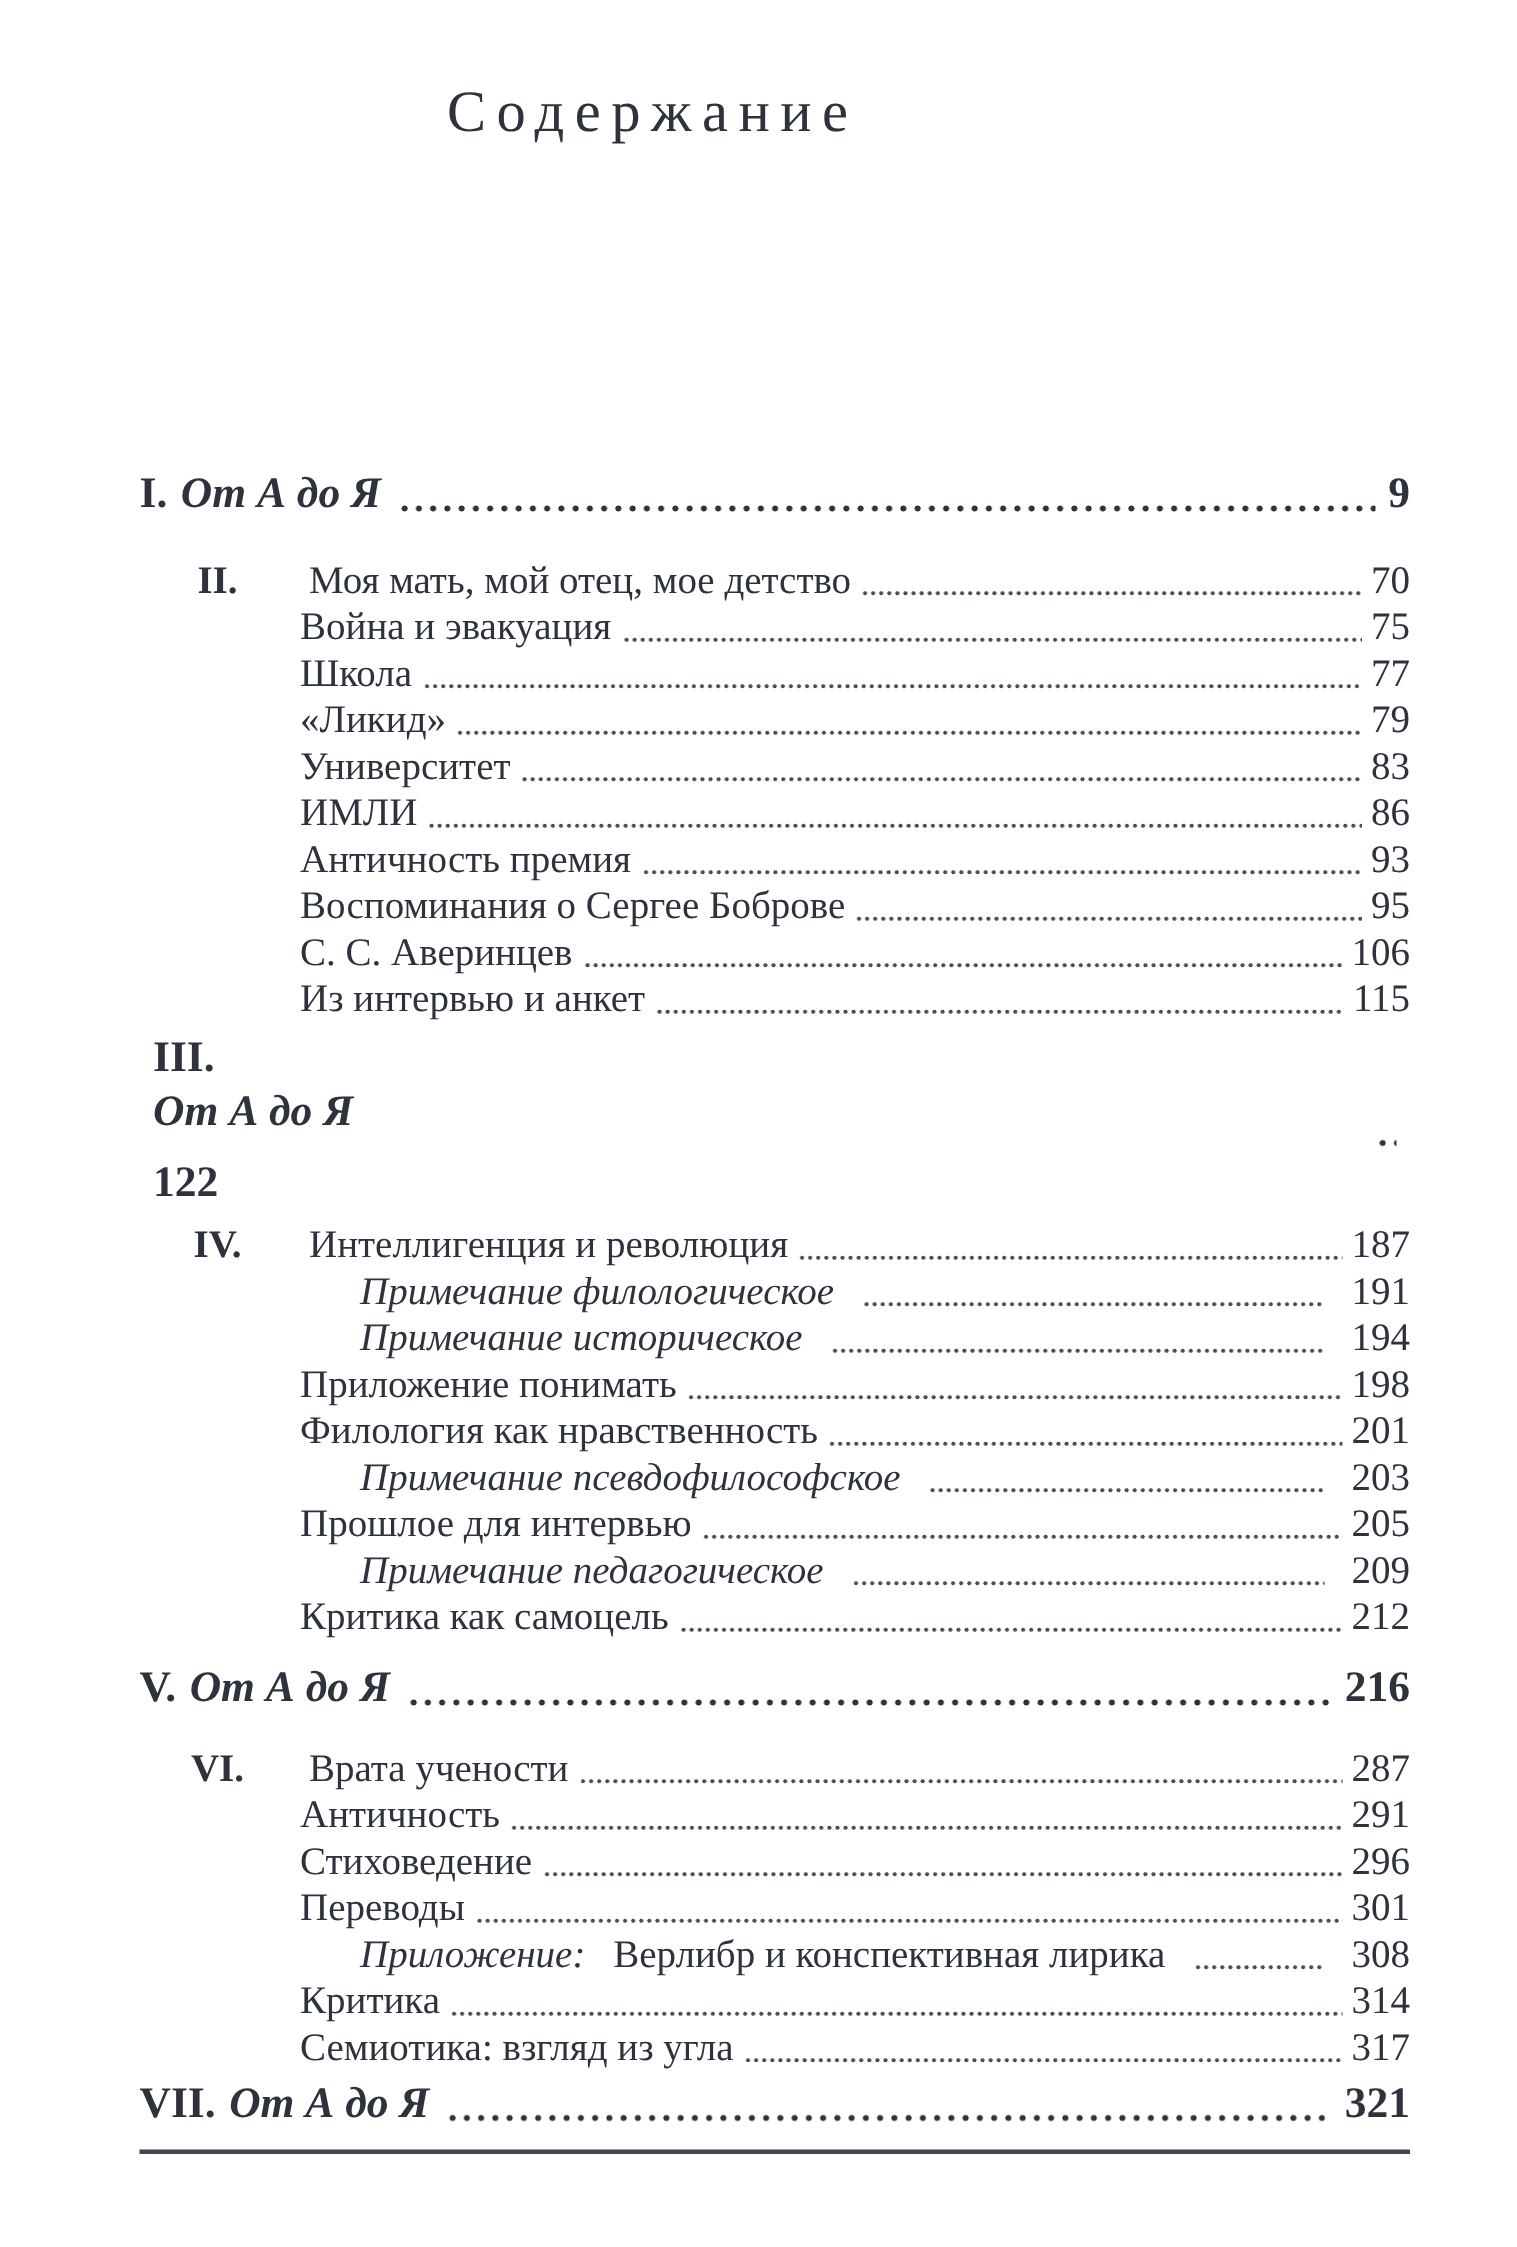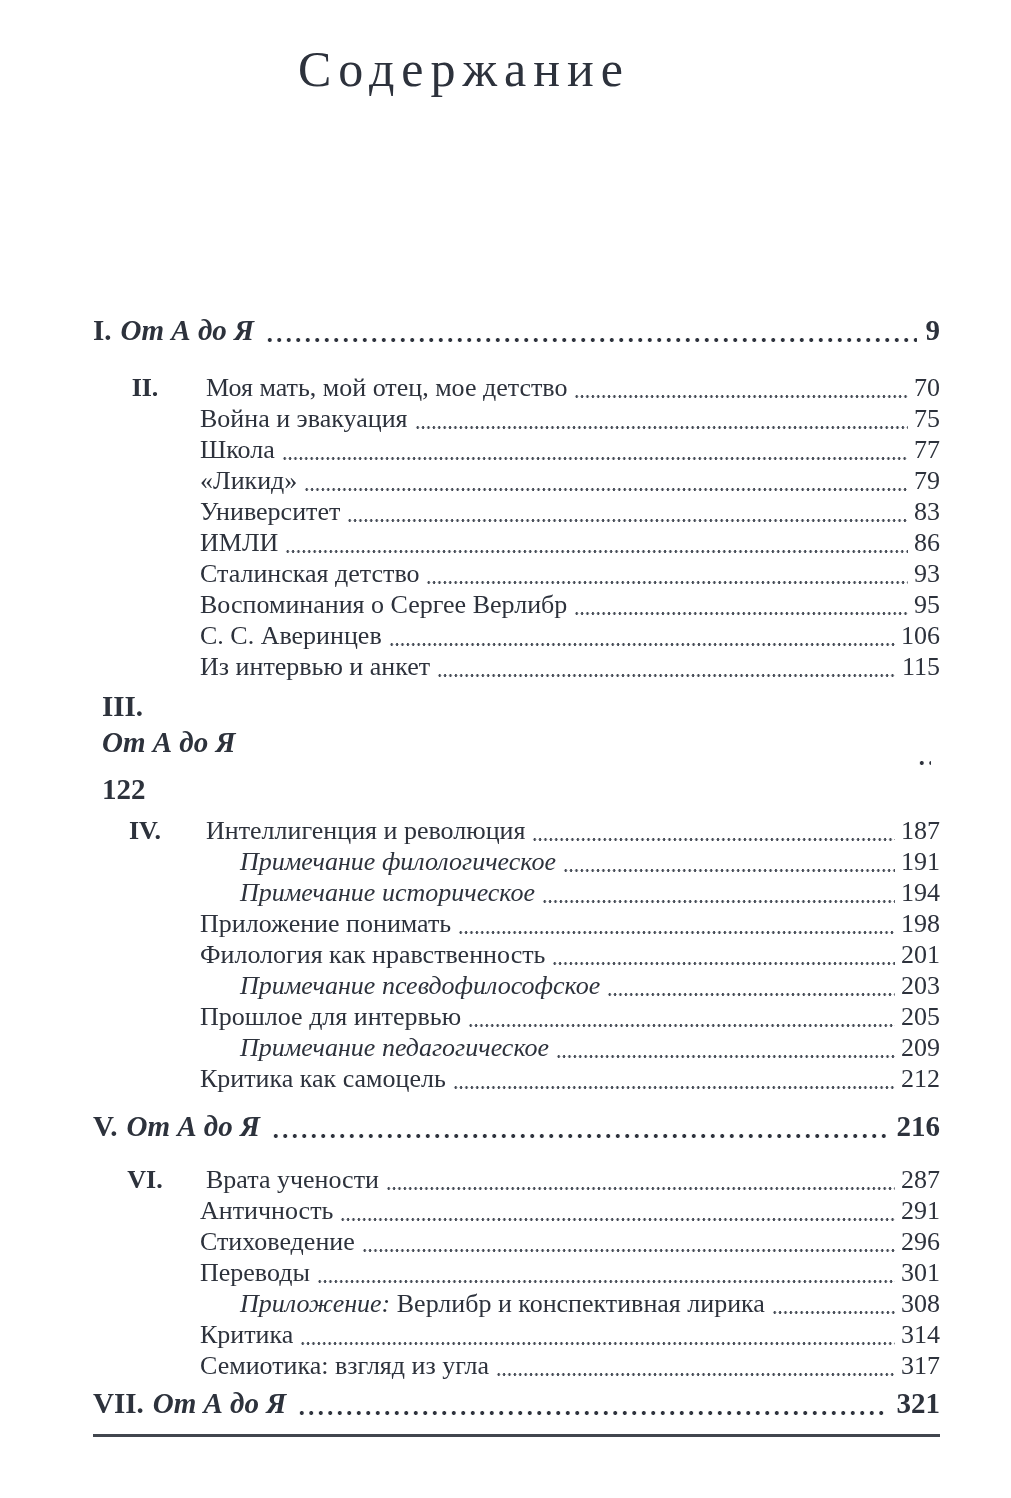--- a/index.html
+++ b/index.html
@@ -11,23 +11,23 @@
     color: #2d323c;
     overflow: hidden;
   }
   .content {
     position: relative;
     margin-left: 93px;
     width: 847px; 
   }
   .page-title {
     margin: 0;
-    padding-top: 40px;
+    padding-top: 52px;
     margin-left: 205px;
-    font-size: 50px;
+    font-size: 39px;
     font-weight: 400;
     letter-spacing: 7px;
     color: #2d323c;
   }
   .toc { margin: 0; }
   .row {
     display: flex;
     align-items: baseline;
     position: relative;
     font-size: 26px;
@@ -44,21 +44,21 @@
   .row.chapter .ch-title { font-style: italic; margin-left: 9px; }
   .row.chapter .pg { font-weight: 700; }
   .ch-1 { margin-top: 214px; margin-bottom: 24px; }
   .ch-2 { margin-top: 6px;  margin-bottom: 8px; flex-direction: column; }
   .ch-3 { margin-top: 14px; margin-bottom: 20px; }
   .ch-4 { margin-top: 4px;  margin-bottom: 0; }
   
   .row.sub      { padding-left: 107px; }
   .row.numbered { padding-left: 113px; }
   .row.note,
-  .row.appendix { padding-left: 147px; }
+  .row.appendix { padding-left: 147px; gap: 12px; }
   .row .num {
     position: absolute;
     left: 0;
     top: 0;
     width: 104px;
     text-align: center;
     font-weight: 700;
   }
   .row.note .title { font-style: italic; }
   .row.appendix .title-it { font-style: italic; }
@@ -126,26 +126,26 @@
         <span class="title">Университет</span>
         <span class="leader"></span>
         <span class="pg">83</span>
       </div>
       <div class="row sub">
         <span class="title">ИМЛИ</span>
         <span class="leader"></span>
         <span class="pg">86</span>
       </div>
       <div class="row sub">
-        <span class="title">Сталинская детство</span>
+        <span class="title">Античность премия</span>
         <span class="leader"></span>
         <span class="pg">93</span>
       </div>
       <div class="row sub">
-        <span class="title">Воспоминания о Сергее Верлибр</span>
+        <span class="title">Воспоминания о Сергее Боброве</span>
         <span class="leader"></span>
         <span class="pg">95</span>
       </div>
       <div class="row sub">
         <span class="title">С. С. Аверинцев</span>
         <span class="leader"></span>
         <span class="pg">106</span>
       </div>
       <div class="row sub">
         <span class="title">Из интервью и анкет</span>

